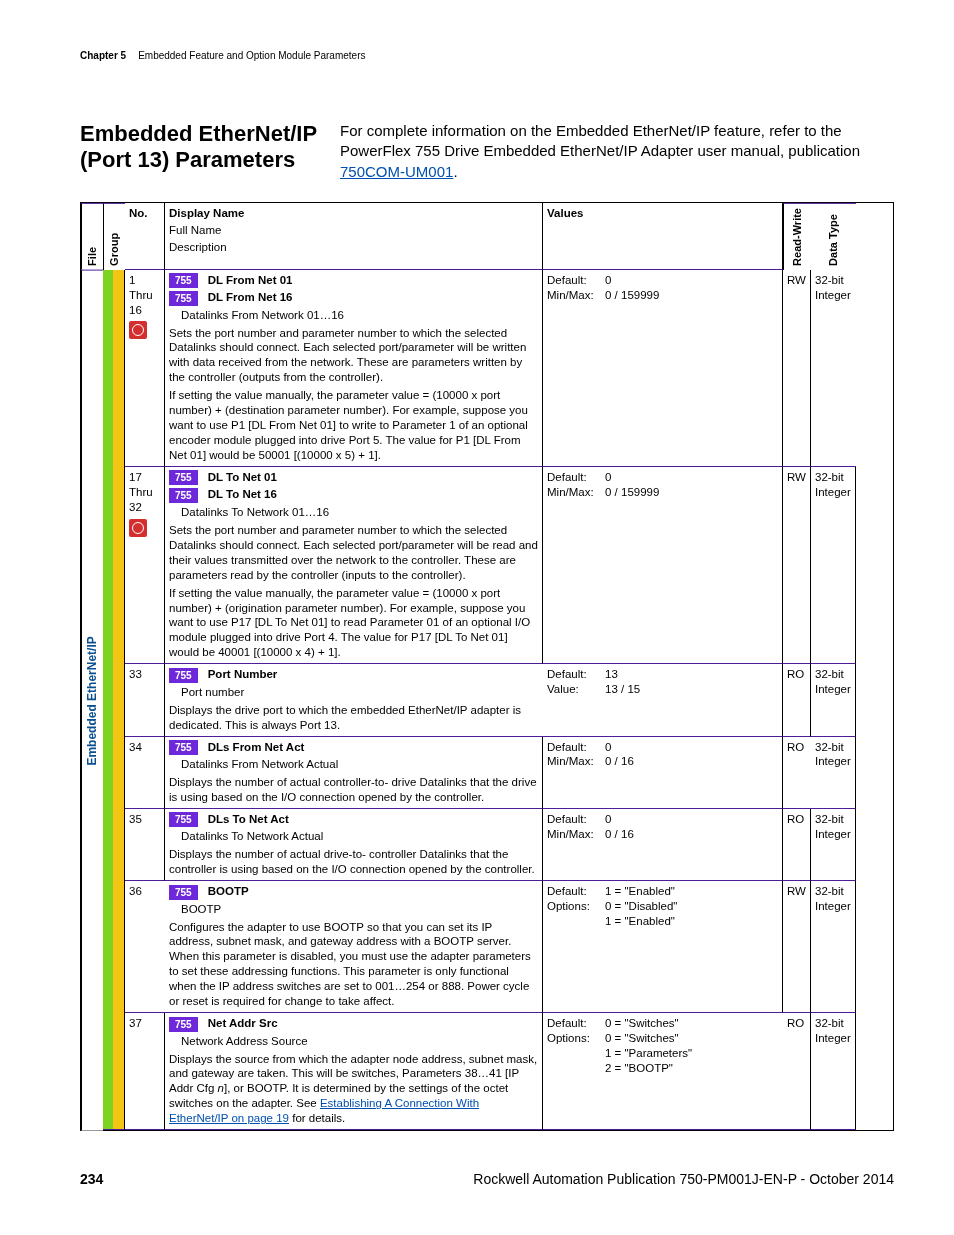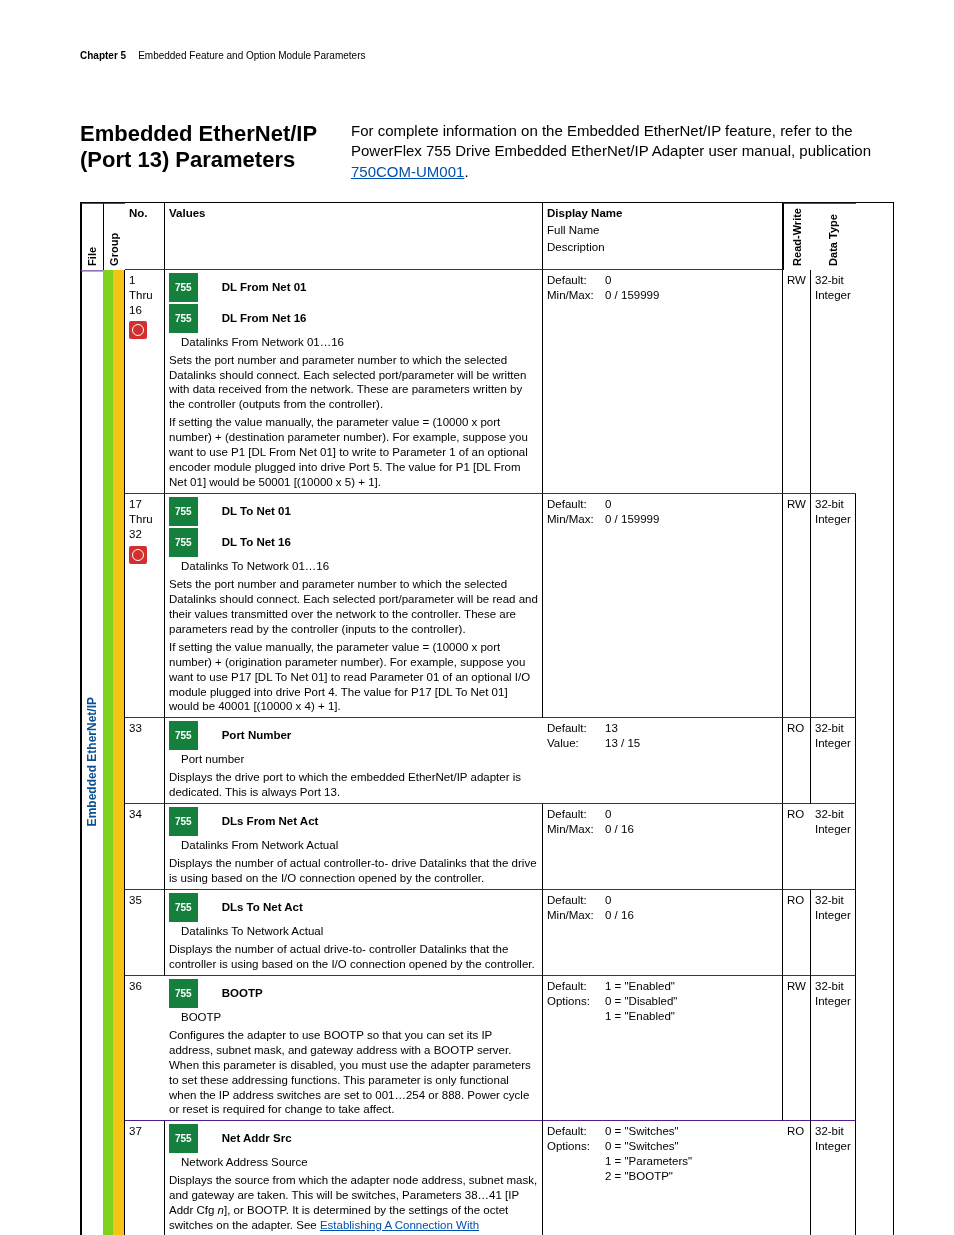--- a/index.html
+++ b/index.html
@@ -11,21 +11,21 @@
     color: #000;
     width: 954px;
   }
   .page { padding: 50px 60px 30px 80px; }
   .running-head {
     font-size: 10px;
     color: #000;
     margin-bottom: 60px;
   }
   .running-head b { font-weight: 700; margin-right: 12px; }
-  .intro-row { display: flex; gap: 31px; margin-bottom: 20px; }
+  .intro-row { display: flex; gap: 20px; margin-bottom: 20px; }
   .section-title {
     flex: 0 0 240px;
     font-size: 22px;
     font-weight: 700;
     line-height: 1.2;
   }
   .intro-text { flex: 1; font-size: 15px; line-height: 1.35; }
   .intro-text a { color: #0050b0; text-decoration: underline; }
   .param-table {
     display: grid;
@@ -64,26 +64,26 @@
   .group-col {
     grid-row: span 7;
     background: linear-gradient(90deg, #7ED321 50%, #F5C516 50%);
     padding: 0 !important;
   }
   .desc-sub { margin-top: 2px; }
   .display-line { margin: 2px 0; }
   .display-line.first { margin-top: 0; }
   .badge755 {
     display: inline-block;
-    background: #15803d;
+    background: #6d28d9;
     color: #fff;
     font-size: 10px;
     font-weight: 700;
-    padding: 8px 6px;
-    margin-right: 24px;
+    padding: 1px 6px;
+    margin-right: 10px;
     vertical-align: middle;
   }
   .display-name { font-weight: 700; }
   .fullname { font-weight: 400; margin: 2px 12px 3px; }
   .stop-icon {
     display: inline-flex;
     align-items: center;
     justify-content: center;
     width: 18px;
     height: 18px;
@@ -123,26 +123,26 @@
     <div class="intro-text">
       <span>For complete information on the Embedded EtherNet/IP feature, refer to the PowerFlex 755 Drive Embedded EtherNet/IP Adapter user manual, publication </span><a href="#" class="inline">750COM-UM001</a><span>.</span>
     </div>
   </div>
 
   <div class="param-table">
 
     <div class="vhead">File</div>
     <div class="vhead">Group</div>
     <div class="head-cell"><b>No.</b></div>
-    <div class="head-cell"><b>Values</b></div>
     <div class="head-cell">
       <b>Display Name</b>
       <div class="desc-sub">Full Name</div>
       <div class="desc-sub">Description</div>
     </div>
+    <div class="head-cell"><b>Values</b></div>
     <div class="vhead">Read-Write</div>
     <div class="vhead">Data Type</div>
 
     <div class="file-col">Embedded EtherNet/IP</div>
     <div class="group-col"></div>
 
     <div>
       <div>1</div>
       <div>Thru</div>
       <div>16</div>

